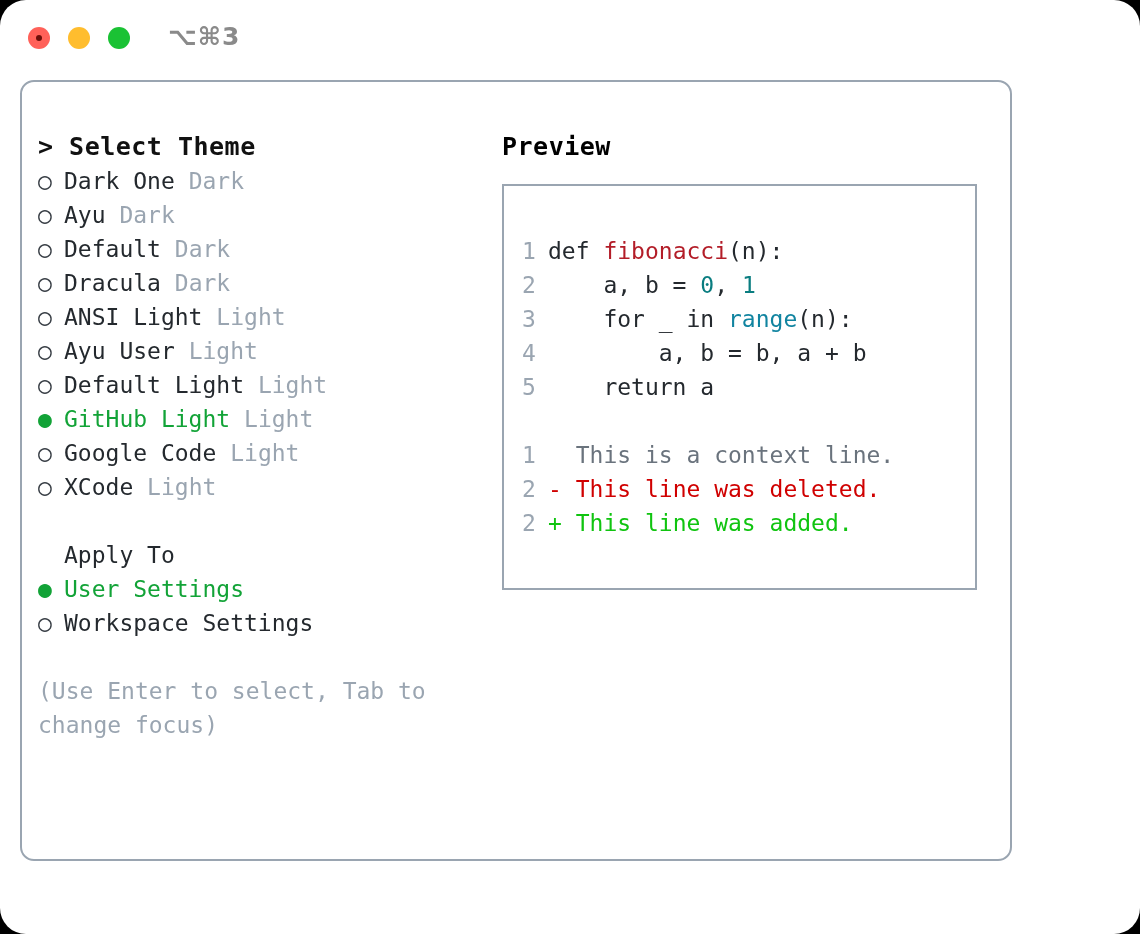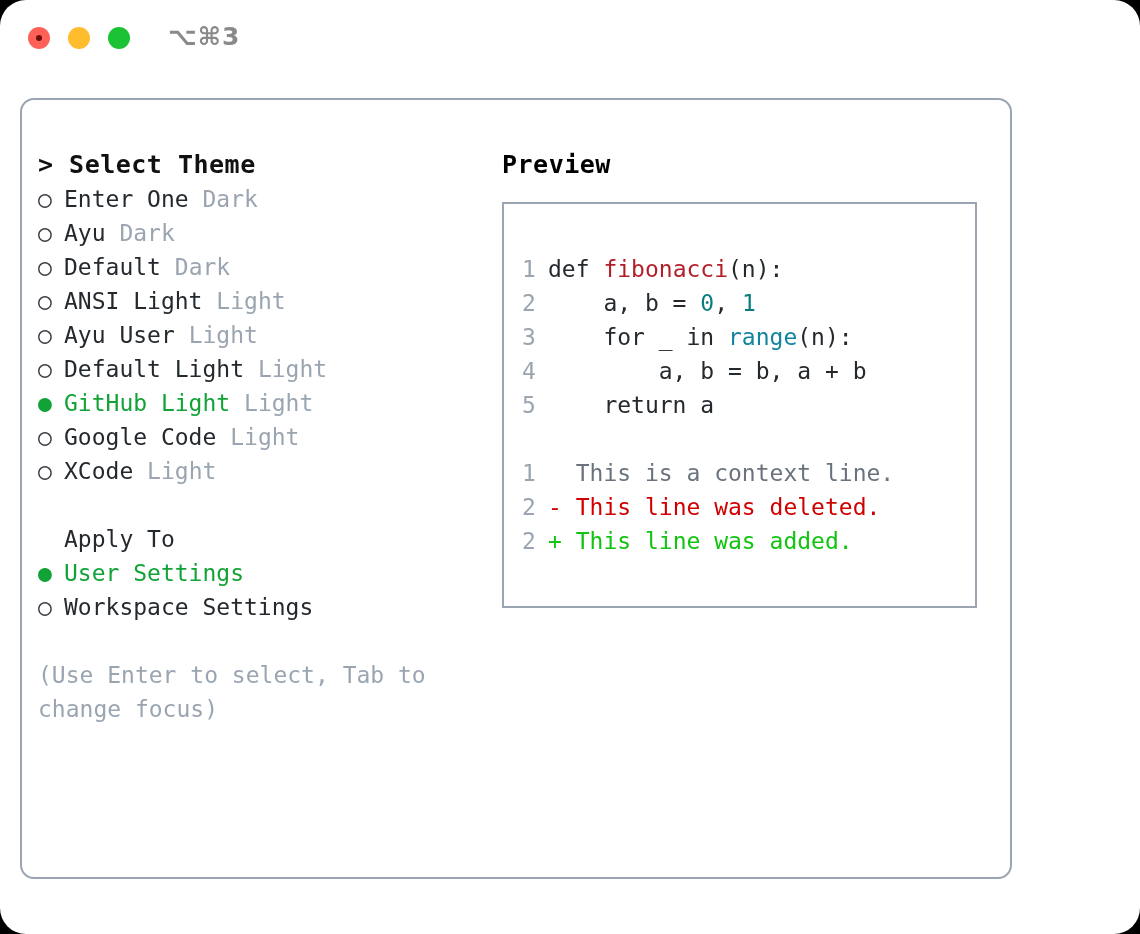--- a/index.html
+++ b/index.html
@@ -57,21 +57,21 @@
     font-weight: 700;
     color: #8a8a8a;
     letter-spacing: 1px;
     font-family: "DejaVu Sans", sans-serif;
   }
 
   
   #panel {
     position: absolute;
     left: 20px;
-    top: 98px;
+    top: 80px;
     width: 992px;
     height: 781px;
     border: 2px solid #9aa5b1;
     border-radius: 14px;
     box-sizing: border-box;
     background: #ffffff;
   }
 
   
   #left-col {
@@ -181,23 +181,24 @@
     <div id="shortcut">⌥⌘3</div>
   </div>
 
   <div id="panel">
 
     <div id="left-col">
 
       <div class="row" id="list-header">&gt; Select Theme</div>
 
       <div id="theme-list">
-          <div class="row"><span class="marker">○</span><span class="theme-name">Enter One</span><span> </span><span class="theme-tag">Dark</span></div>
+          <div class="row"><span class="marker">○</span><span class="theme-name">Dark One</span><span> </span><span class="theme-tag">Dark</span></div>
           <div class="row"><span class="marker">○</span><span class="theme-name">Ayu</span><span> </span><span class="theme-tag">Dark</span></div>
           <div class="row"><span class="marker">○</span><span class="theme-name">Default</span><span> </span><span class="theme-tag">Dark</span></div>
+          <div class="row"><span class="marker">○</span><span class="theme-name">Dracula</span><span> </span><span class="theme-tag">Dark</span></div>
           <div class="row"><span class="marker">○</span><span class="theme-name">ANSI Light</span><span> </span><span class="theme-tag">Light</span></div>
           <div class="row"><span class="marker">○</span><span class="theme-name">Ayu User</span><span> </span><span class="theme-tag">Light</span></div>
           <div class="row"><span class="marker">○</span><span class="theme-name">Default Light</span><span> </span><span class="theme-tag">Light</span></div>
           <div class="row"><span class="marker sel">●</span><span class="theme-name active">GitHub Light</span><span> </span><span class="theme-tag">Light</span></div>
           <div class="row"><span class="marker">○</span><span class="theme-name">Google Code</span><span> </span><span class="theme-tag">Light</span></div>
           <div class="row"><span class="marker">○</span><span class="theme-name">XCode</span><span> </span><span class="theme-tag">Light</span></div>
         </div>
 
       <div class="spacer"></div>
 

